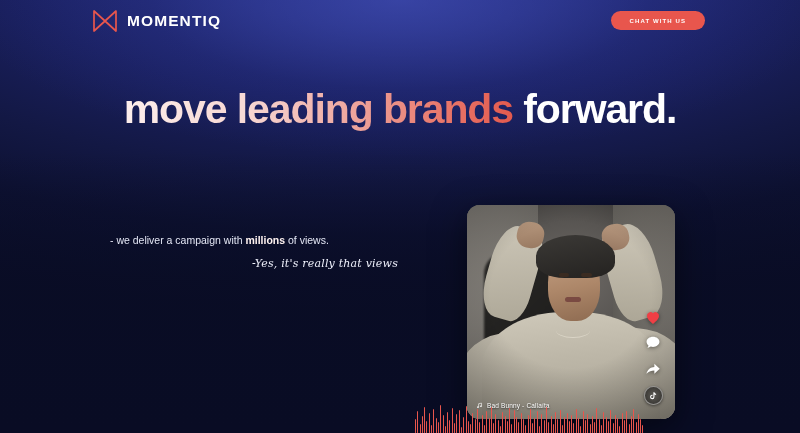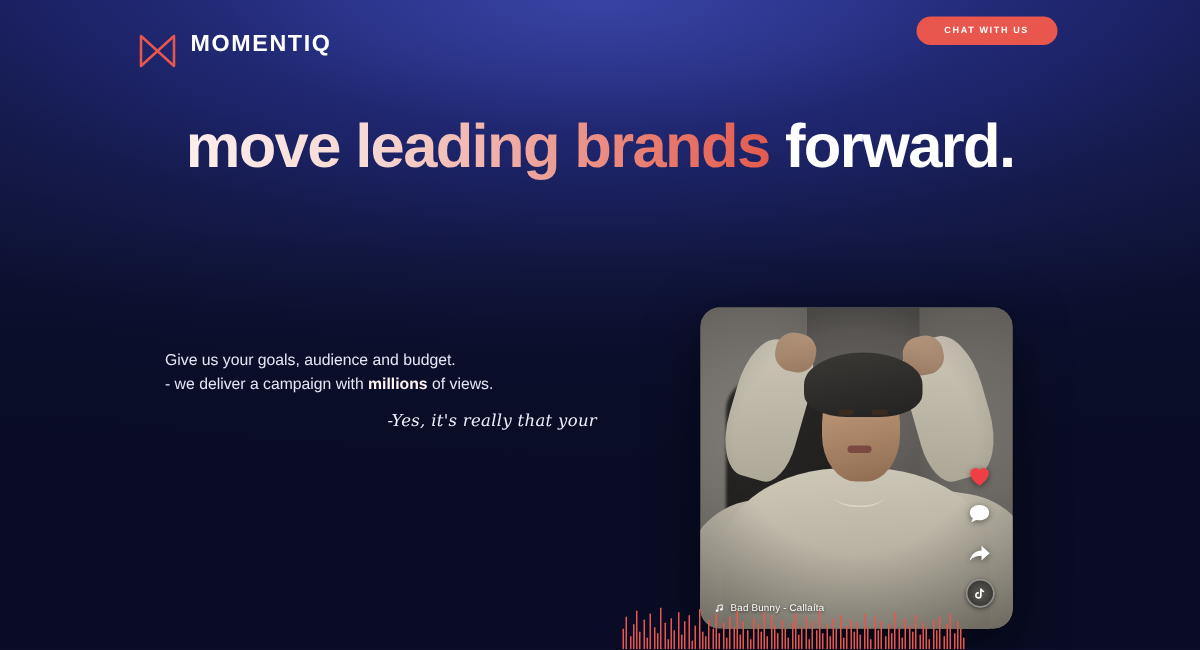--- a/index.html
+++ b/index.html
@@ -26,41 +26,41 @@
     background:linear-gradient(180deg, rgba(10,14,40,0) 0%, rgba(9,12,36,.75) 45%, #090c24 100%);
     pointer-events:none;
   }
   .layer { position:relative; z-index:3; }
 
   
   .header {
     position:absolute; top:0; left:0; right:0; height:44px;
     display:flex; align-items:center; z-index:6;
   }
-  .brand { position:absolute; left:92px; top:22px; display:flex; gap:9px; }
+  .brand { position:absolute; left:92px; top:9px; display:flex; align-items:center; gap:9px; }
   .logo-mark { width:26px; height:24px; display:block; }
   .brand-name {
     color:#fff; font-size:15.5px; font-weight:700; letter-spacing:1.1px;
     line-height:1;
   }
   .cta {
     position:absolute; right:95px; top:11px;
     height:19px; padding:0 19px;
     background:#e8564d; color:#fff;
     border:none; border-radius:20px;
     font-family:"Liberation Sans", sans-serif;
     font-size:6px; font-weight:700; letter-spacing:1.1px;
     display:flex; align-items:center; justify-content:center;
     cursor:pointer;
   }
 
   
   .hero { position:absolute; top:72px; left:0; right:0; text-align:center; z-index:5; }
   .hero-line { font-size:41px; font-weight:700; letter-spacing:-1.1px; line-height:1.07; color:#fff; }
-  .hero-line.l2 { margin-top:4px; }
+  .hero-line.l2 { margin-top:16px; }
   .grad-pink {
     background:linear-gradient(90deg,#f7dcd8 0%,#f3c0ba 22%,#ec9d94 48%,#e8786c 74%,#e35a4e 100%);
     -webkit-background-clip:text; background-clip:text;
     -webkit-text-fill-color:transparent; color:transparent;
   }
   .tint-soft {
     background:linear-gradient(90deg,#fdeeec 0%,#f7d9d4 100%);
     -webkit-background-clip:text; background-clip:text;
     -webkit-text-fill-color:transparent; color:transparent;
   }
@@ -213,24 +213,23 @@
     </div>
     <button class="cta">CHAT WITH US</button>
   </div>
 
   <div class="hero layer">
     <div class="hero-line l2"><span class="tint-soft">move </span><span class="grad-pink">leading brands</span><span> forward.</span></div>
   </div>
 
   <div class="panel layer">
     <div class="body-copy">
-      <div>Give us your goals, audience and budget.</div>
       <div><span>- we deliver a campaign with </span><span class="hl">millions</span><span> of views.</span></div>
     </div>
-    <div class="hand">-Yes, it's really that your</div>
+    <div class="hand">-Yes, it's really that views</div>
   </div>
 
   <div class="video-card">
     <div class="photo">
       <div class="bg"></div>
       <div class="wallL"></div>
       <div class="wallR"></div>
       <div class="chair"></div>
       <div class="armL"></div>
       <div class="armR"></div>

